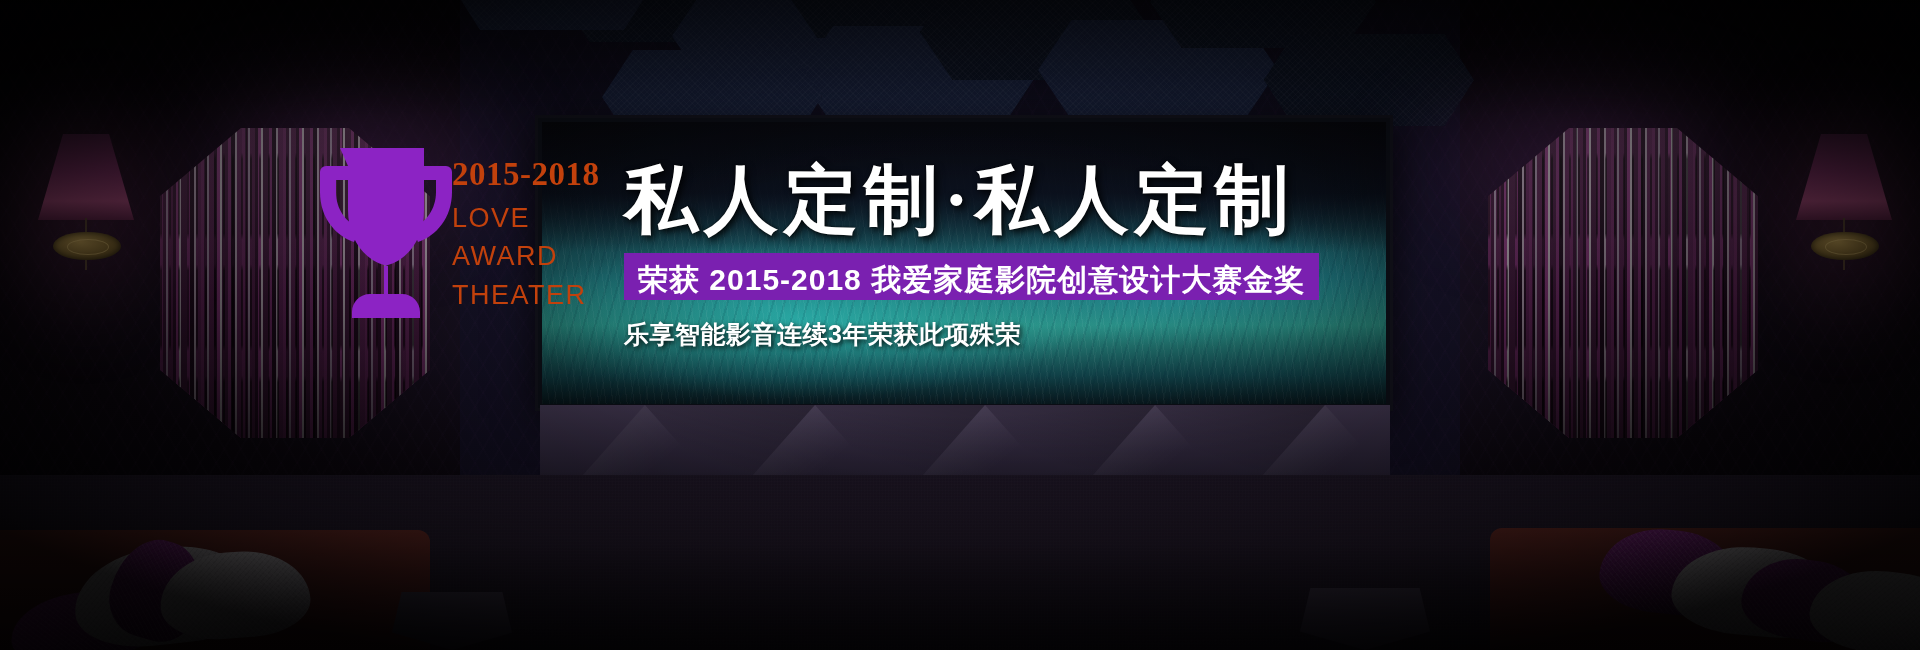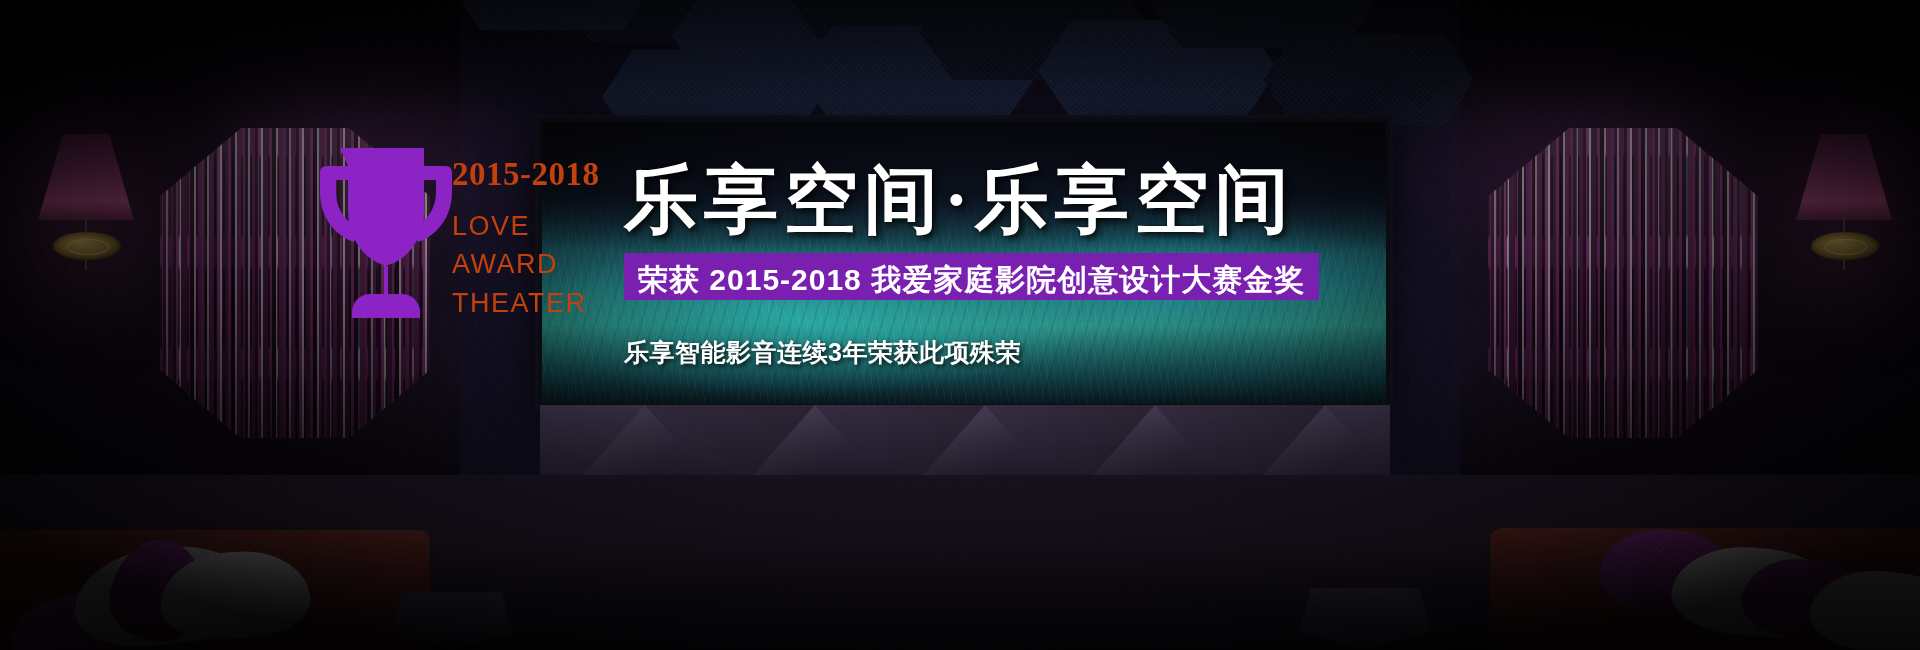--- a/index.html
+++ b/index.html
@@ -133,37 +133,37 @@
   .content{position:absolute;inset:0;}
 
   
   .award-block{position:absolute;left:312px;top:140px;width:300px;height:220px;}
   .trophy{position:absolute;left:0;top:0;width:140px;height:200px;}
   .trophy svg{display:block;width:140px;height:200px;}
 
   .award-text{position:absolute;left:140px;top:18px;width:165px;color:#c2410c;}
   .award-year{font-size:33px;font-weight:700;letter-spacing:.5px;line-height:1;
     font-family:"Liberation Serif","DejaVu Serif",serif;}
-  .award-lines{margin-top:16px;font-size:27px;font-weight:300;line-height:1.42;letter-spacing:1.5px;}
+  .award-lines{margin-top:8px;font-size:27px;font-weight:300;line-height:1.42;letter-spacing:1.5px;}
 
   .gold-badge{position:absolute;left:322px;top:322px;width:270px;height:36px;
     background:#7a20b0;display:flex;align-items:center;justify-content:center;}
   .gold-badge span{color:#fff;font-size:23px;font-weight:300;letter-spacing:2.2px;}
 
   
   .headline{position:absolute;left:624px;top:163px;
     font-family:"Liberation Serif","DejaVu Serif",serif;
     font-size:74px;font-weight:700;color:#fff;letter-spacing:6px;line-height:1;
     text-shadow:3px 3px 7px rgba(0,0,0,.85), 0 0 2px rgba(0,0,0,.9);}
 
   .purple-bar{position:absolute;left:624px;top:253px;height:47px;
     background:#7a20b0;display:flex;align-items:center;padding:0 14px;}
   .purple-bar span{color:#fff;font-size:30px;font-weight:700;letter-spacing:1px;white-space:nowrap;margin-top:7px;}
 
-  .subline{position:absolute;left:624px;top:336px;
+  .subline{position:absolute;left:624px;top:318px;
     color:#fff;font-size:25px;font-weight:700;letter-spacing:.5px;white-space:nowrap;
     text-shadow:2px 2px 5px rgba(0,0,0,.9);}
 
   .footnote{position:absolute;left:890px;top:437px;
     color:#efeaf2;font-size:23px;font-weight:400;letter-spacing:1px;white-space:nowrap;
     text-shadow:1px 2px 5px rgba(0,0,0,.9);}
 </style>
 </head>
 <body>
 
@@ -292,21 +292,21 @@
         <div class="award-year">2015-2018</div>
         <div class="award-lines">
           <div>LOVE</div>
           <div>AWARD</div>
           <div>THEATER</div>
         </div>
       </div>
     </div>
 
 
-    <div class="headline">乐享空间·乐享空间</div>
+    <div class="headline">私人定制·私人定制</div>
 
     <div class="purple-bar">
       <span>荣获 2015-2018 我爱家庭影院创意设计大赛金奖</span>
     </div>
 
     <div class="subline">乐享智能影音连续3年荣获此项殊荣</div>
 
   </div>
 </div>
 

